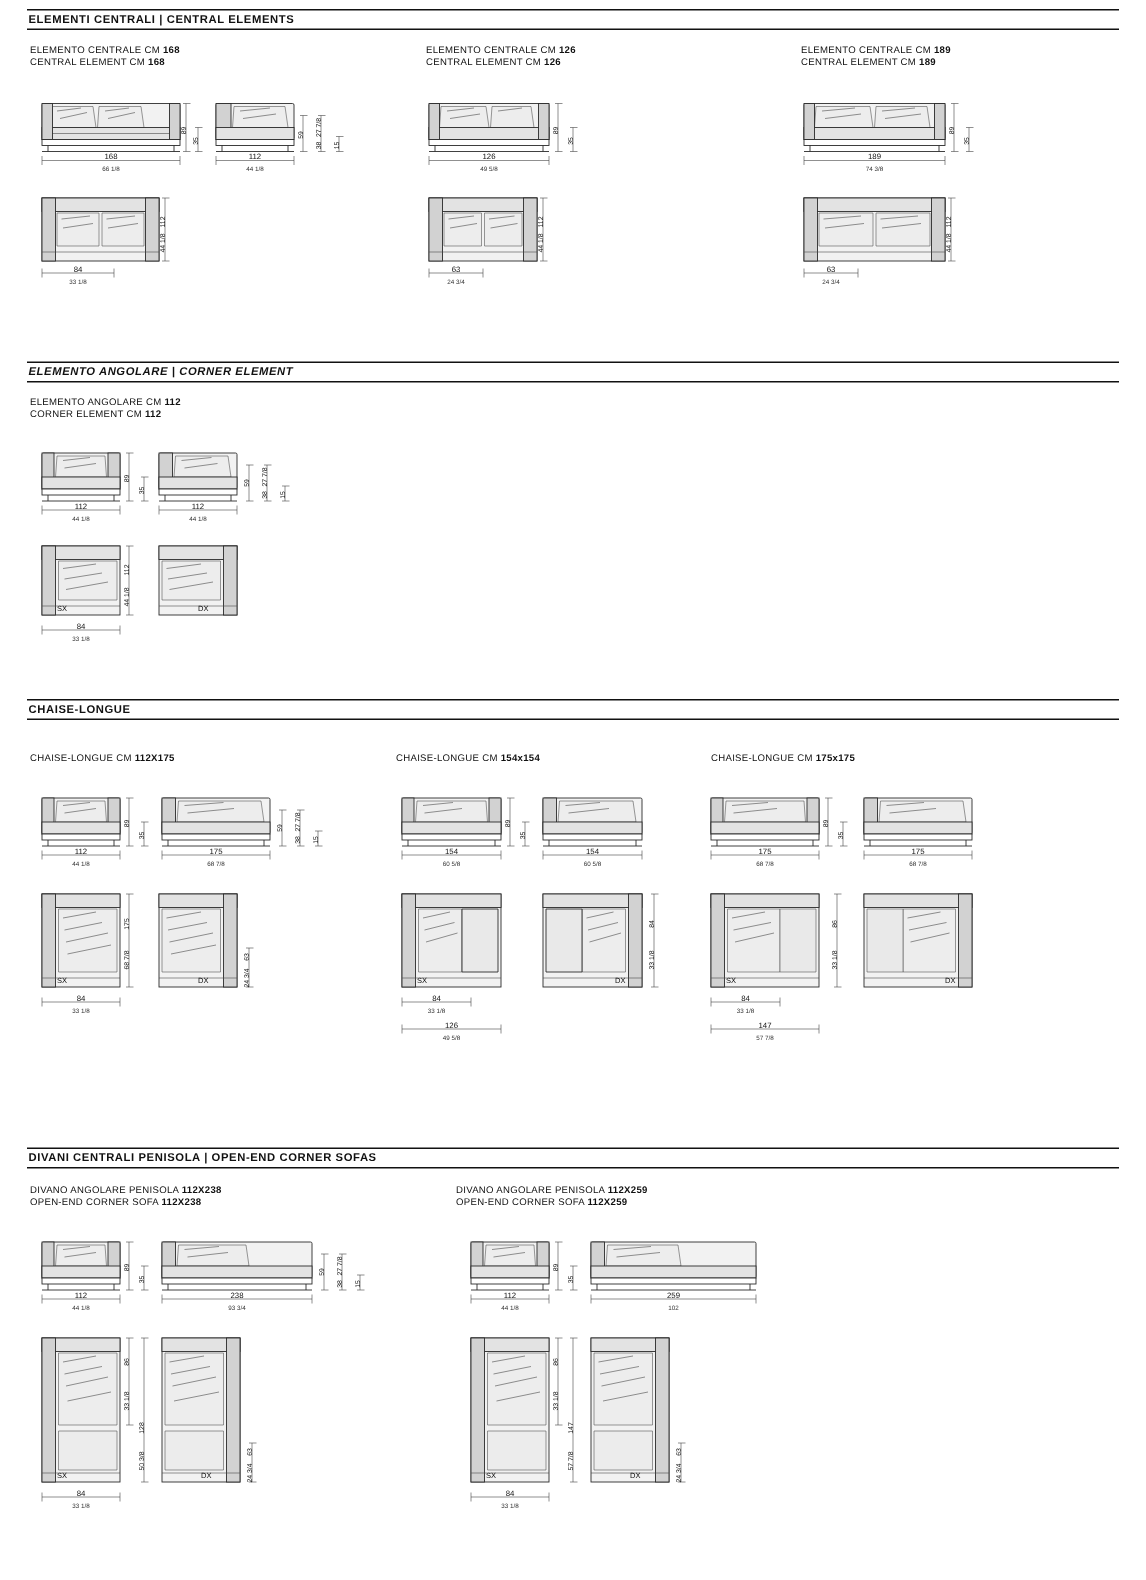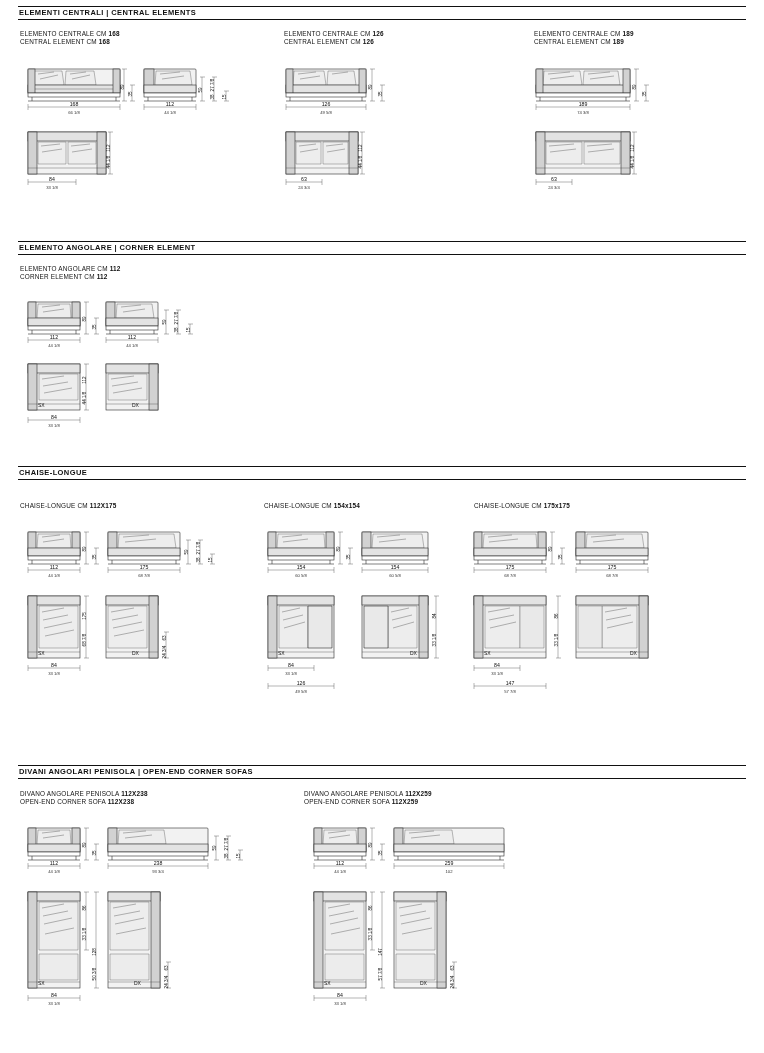--- a/index.html
+++ b/index.html
@@ -208,21 +208,21 @@
       <path class="ln-thin" d="M6 40 L100 40"></path>
       <path class="dim" d="M104 4 L104 46 M102 4 L107 4 M102 46 L107 46"></path>
       <text class="vtxt" x="104" y="20" text-anchor="middle" transform="rotate(-90 104 20)">112</text>
       <text class="vtxt" x="104" y="34" text-anchor="middle" transform="rotate(-90 104 34)">44 1/8</text>
       <path class="dim" d="M6 54 L42 54 M6 51 L6 57 M42 51 L42 57"></path>
       <text class="txt" x="24" y="53" text-anchor="middle">63</text>
       <text class="txt-s" x="24" y="61" text-anchor="middle">24 3/4</text>
     </svg>
   </div>
 
-  <div class="section-head" style="top:241px;">
+  <div class="section-head" style="top:241px;font-style:italic;">
     <span>ELEMENTO ANGOLARE  |  CORNER ELEMENT</span>
   </div>
 
   <div class="item-title" style="left:20px;top:265px;">
     <div><span>ELEMENTO ANGOLARE CM </span><b>112</b></div>
     <div><span>CORNER ELEMENT CM </span><b>112</b></div>
   </div>
 
   <div class="blk" style="left:14px;top:292px;">
     <svg width="200" height="70" viewBox="0 0 200 70">
@@ -495,21 +495,21 @@
       <path class="dim" d="M6 76 L52 76 M6 73 L6 79 M52 73 L52 79"></path>
       <text class="txt" x="29" y="75" text-anchor="middle">84</text>
       <text class="txt-s" x="29" y="83" text-anchor="middle">33 1/8</text>
       <path class="dim" d="M6 94 L78 94 M6 91 L6 97 M78 91 L78 97"></path>
       <text class="txt" x="42" y="93" text-anchor="middle">147</text>
       <text class="txt-s" x="42" y="101" text-anchor="middle">57 7/8</text>
     </svg>
   </div>
 
   <div class="section-head" style="top:765px;">
-    <span>DIVANI ANGOLARI PENISOLA  |  OPEN-END CORNER SOFAS</span>
+    <span>DIVANI CENTRALI PENISOLA  |  OPEN-END CORNER SOFAS</span>
   </div>
 
   <div class="item-title" style="left:20px;top:790px;">
     <div><span>DIVANO ANGOLARE PENISOLA </span><b>112X238</b></div>
     <div><span>OPEN-END CORNER SOFA </span><b>112X238</b></div>
   </div>
   <div class="item-title" style="left:304px;top:790px;">
     <div><span>DIVANO ANGOLARE PENISOLA </span><b>112X259</b></div>
     <div><span>OPEN-END CORNER SOFA </span><b>112X259</b></div>
   </div>

